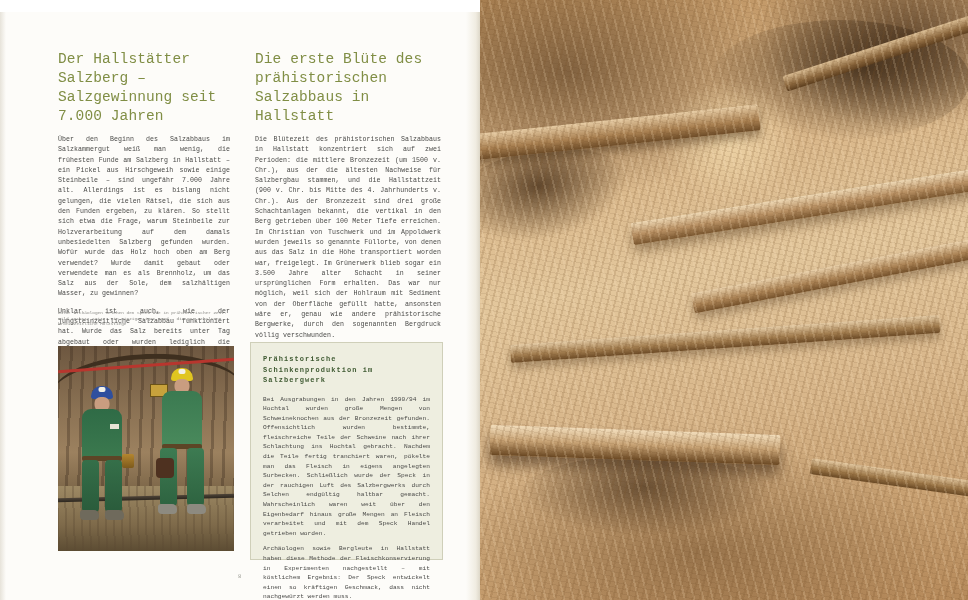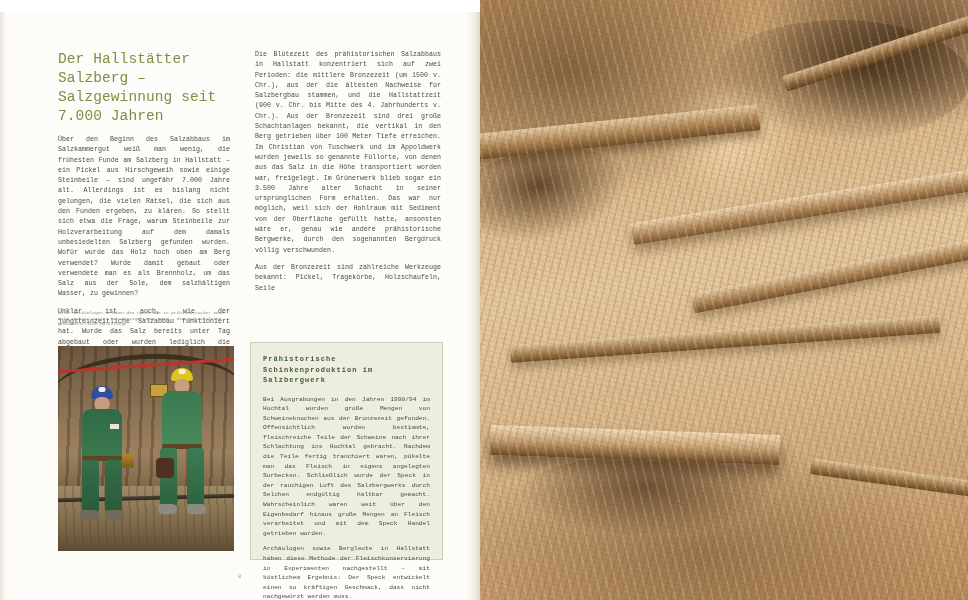--- a/index.html
+++ b/index.html
@@ -256,20 +256,21 @@
         <div class="belt"></div>
         <div class="legL"></div>
         <div class="legR"></div>
         <div class="bootL"></div>
         <div class="bootR"></div>
       </div>
       <div class="bag"></div>
     </div>
 
     <div class="col col-mid">
+      <h2 class="heading">Die erste Blüte des prähistorischen Salzabbaus in Hallstatt</h2>
       <p class="body">Die Blütezeit des prähistorischen Salzabbaus in Hallstatt konzentriert sich auf zwei Perioden: die mittlere Bronzezeit (um 1500 v. Chr.), aus der die ältesten Nachweise für Salzbergbau stammen, und die Hallstattzeit (900 v. Chr. bis Mitte des 4. Jahrhunderts v. Chr.). Aus der Bronzezeit sind drei große Schachtanlagen bekannt, die vertikal in den Berg getrieben über 100 Meter Tiefe erreichen. Im Christian von Tuschwerk und im Appoldwerk wurden jeweils so genannte Füllorte, von denen aus das Salz in die Höhe transportiert worden war, freigelegt. Im Grünerwerk blieb sogar ein 3.500 Jahre alter Schacht in seiner ursprünglichen Form erhalten. Das war nur möglich, weil sich der Hohlraum mit Sediment von der Oberfläche gefüllt hatte, ansonsten wäre er, genau wie andere prähistorische Bergwerke, durch den sogenannten Bergdruck völlig verschwunden.</p>
       <p class="body">Aus der Bronzezeit sind zahlreiche Werkzeuge bekannt: Pickel, Tragekörbe, Holzschaufeln, Seile</p>
     </div>
 
     <div class="infobox">
       <h3>Prähistorische Schinkenproduktion im Salzbergwerk</h3>
       <p>Bei Ausgrabungen in den Jahren 1990/94 im Hochtal wurden große Mengen von Schweineknochen aus der Bronzezeit gefunden. Offensichtlich wurden bestimmte, fleischreiche Teile der Schweine nach ihrer Schlachtung ins Hochtal gebracht. Nachdem die Teile fertig tranchiert waren, pökelte man das Fleisch in eigens angelegten Surbecken. Schließlich wurde der Speck in der rauchigen Luft des Salzbergwerks durch Selchen endgültig haltbar gemacht. Wahrscheinlich waren weit über den Eigenbedarf hinaus große Mengen an Fleisch verarbeitet und mit dem Speck Handel getrieben worden.</p>
       <p>Archäologen sowie Bergleute in Hallstatt haben diese Methode der Fleischkonservierung in Experimenten nachgestellt – mit köstlichem Ergebnis: Der Speck entwickelt einen so kräftigen Geschmack, dass nicht nachgewürzt werden muss.</p>
     </div>
 

